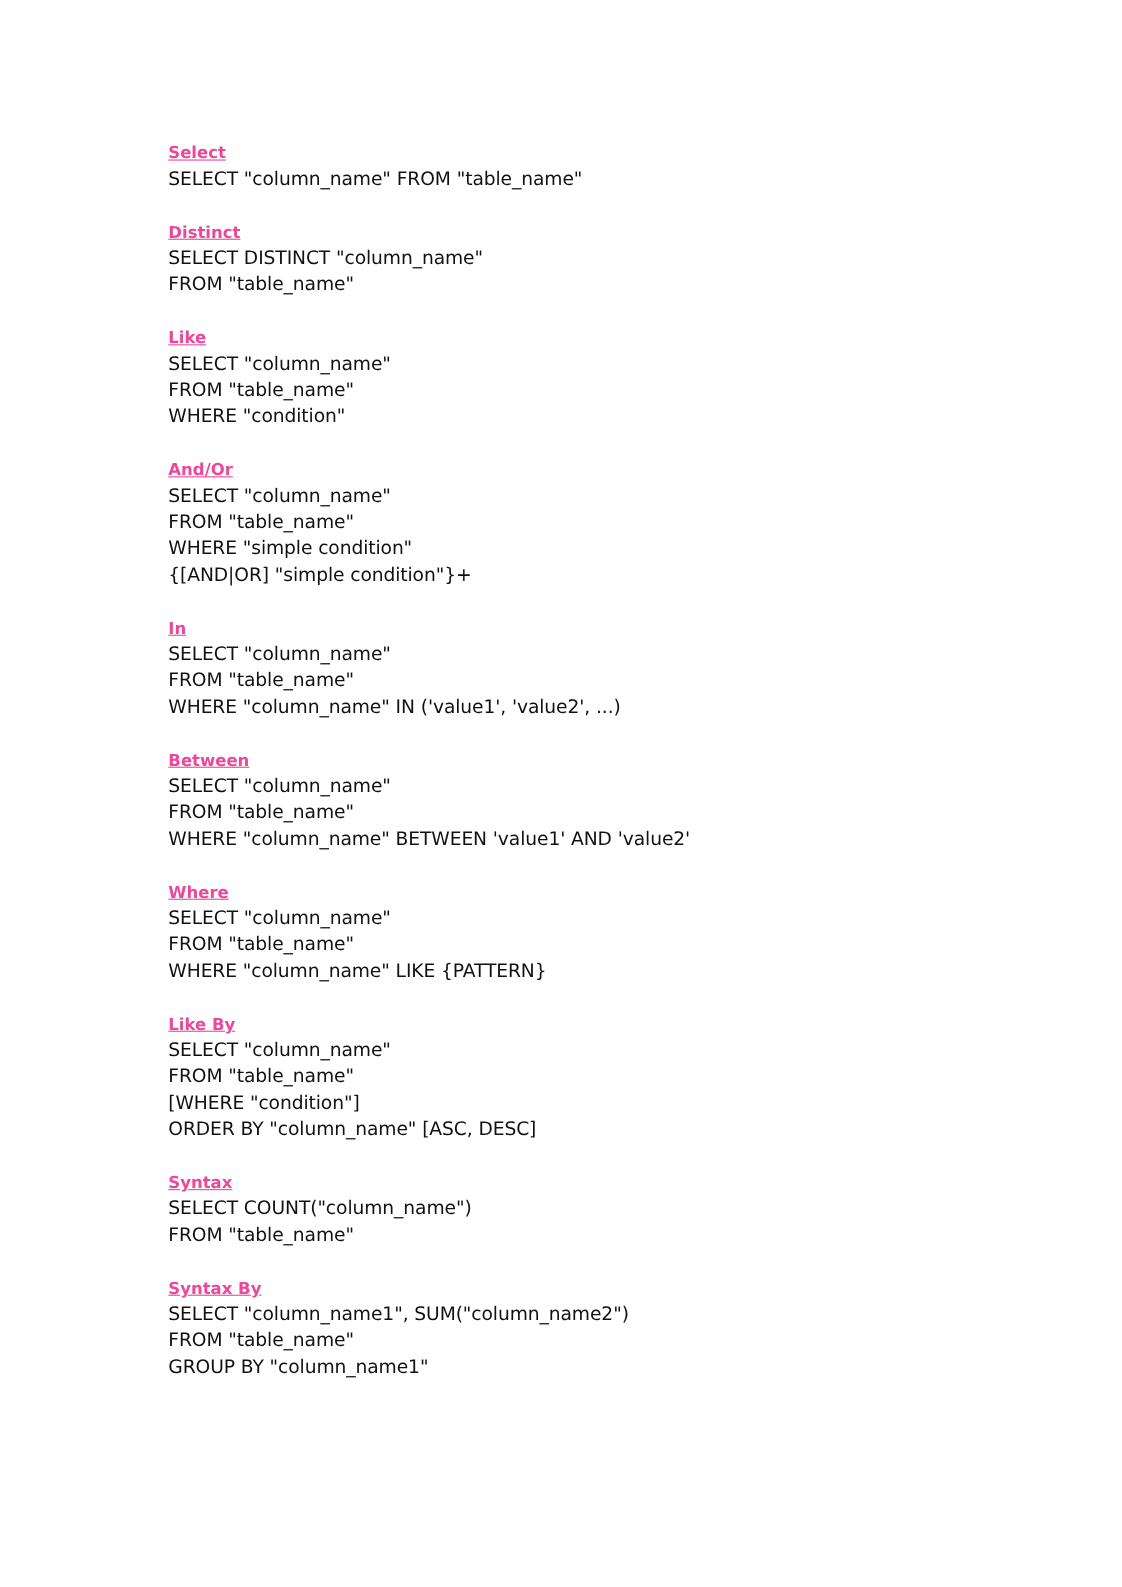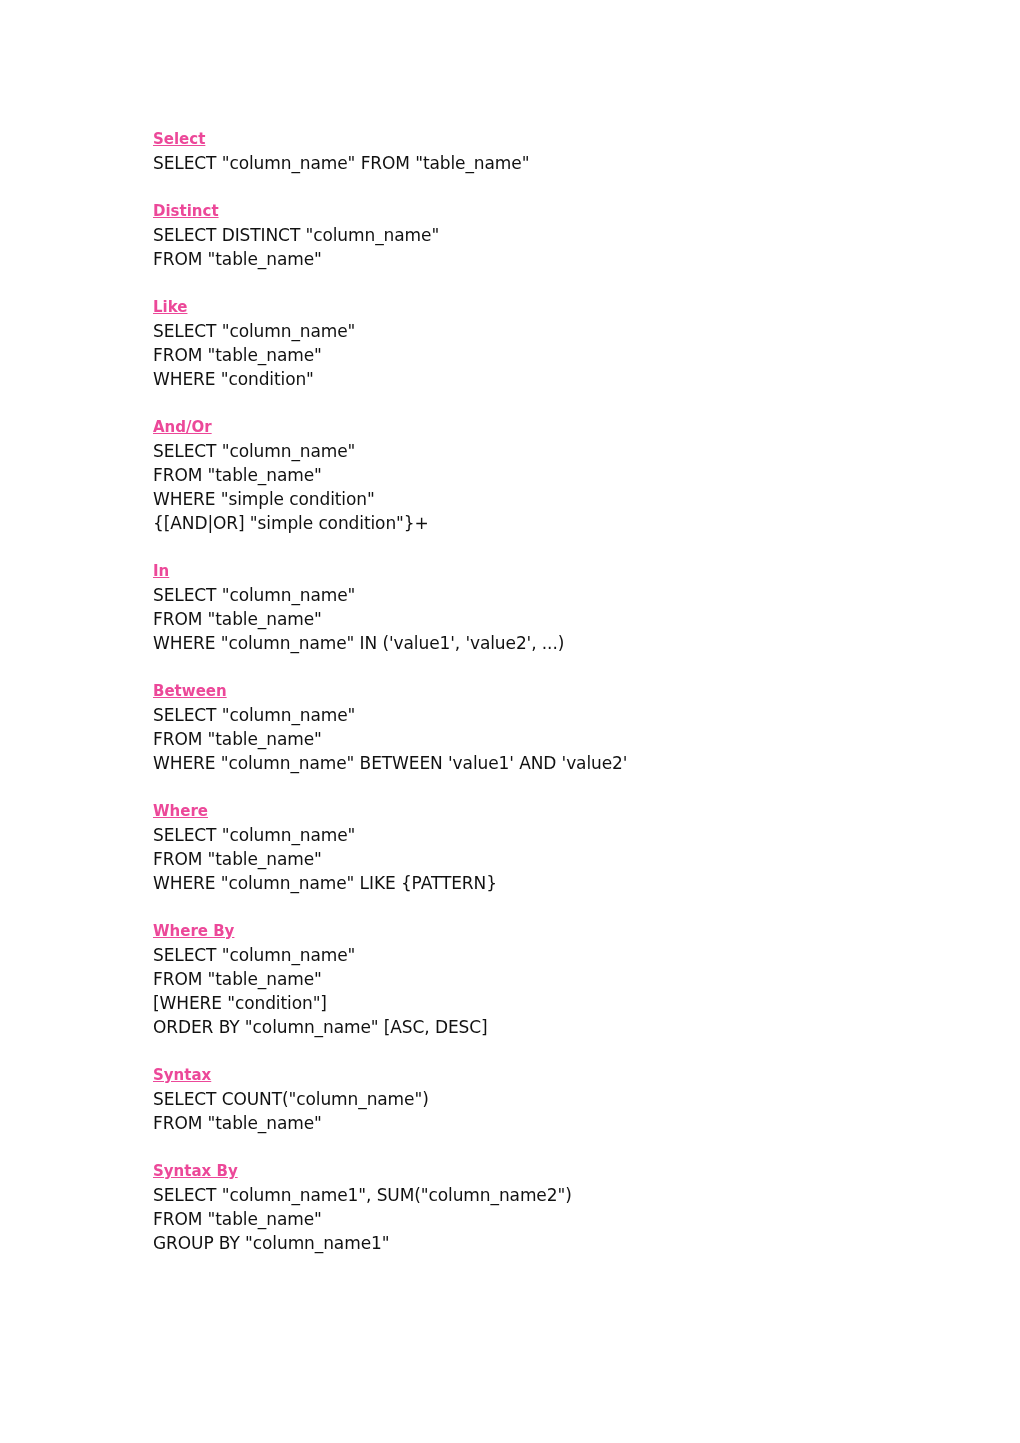--- a/index.html
+++ b/index.html
@@ -113,21 +113,21 @@
         <div class="section"><a class="section-heading" href="#">Between</a><div class="code-block">
             <div class="code-line">SELECT "column_name"</div>
             <div class="code-line">FROM "table_name"</div>
             <div class="code-line">WHERE "column_name" BETWEEN 'value1' AND 'value2'</div>
           </div></div>
         <div class="section"><a class="section-heading" href="#">Where</a><div class="code-block">
             <div class="code-line">SELECT "column_name"</div>
             <div class="code-line">FROM "table_name"</div>
             <div class="code-line">WHERE "column_name" LIKE {PATTERN}</div>
           </div></div>
-        <div class="section"><a class="section-heading" href="#">Where By</a><div class="code-block">
+        <div class="section"><a class="section-heading" href="#">Like By</a><div class="code-block">
             <div class="code-line">SELECT "column_name"</div>
             <div class="code-line">FROM "table_name"</div>
             <div class="code-line">[WHERE "condition"]</div>
             <div class="code-line">ORDER BY "column_name" [ASC, DESC]</div>
           </div></div>
         <div class="section"><a class="section-heading" href="#">Syntax</a><div class="code-block">
             <div class="code-line">SELECT COUNT("column_name")</div>
             <div class="code-line">FROM "table_name"</div>
           </div></div>
         <div class="section"><a class="section-heading" href="#">Syntax By</a><div class="code-block">

